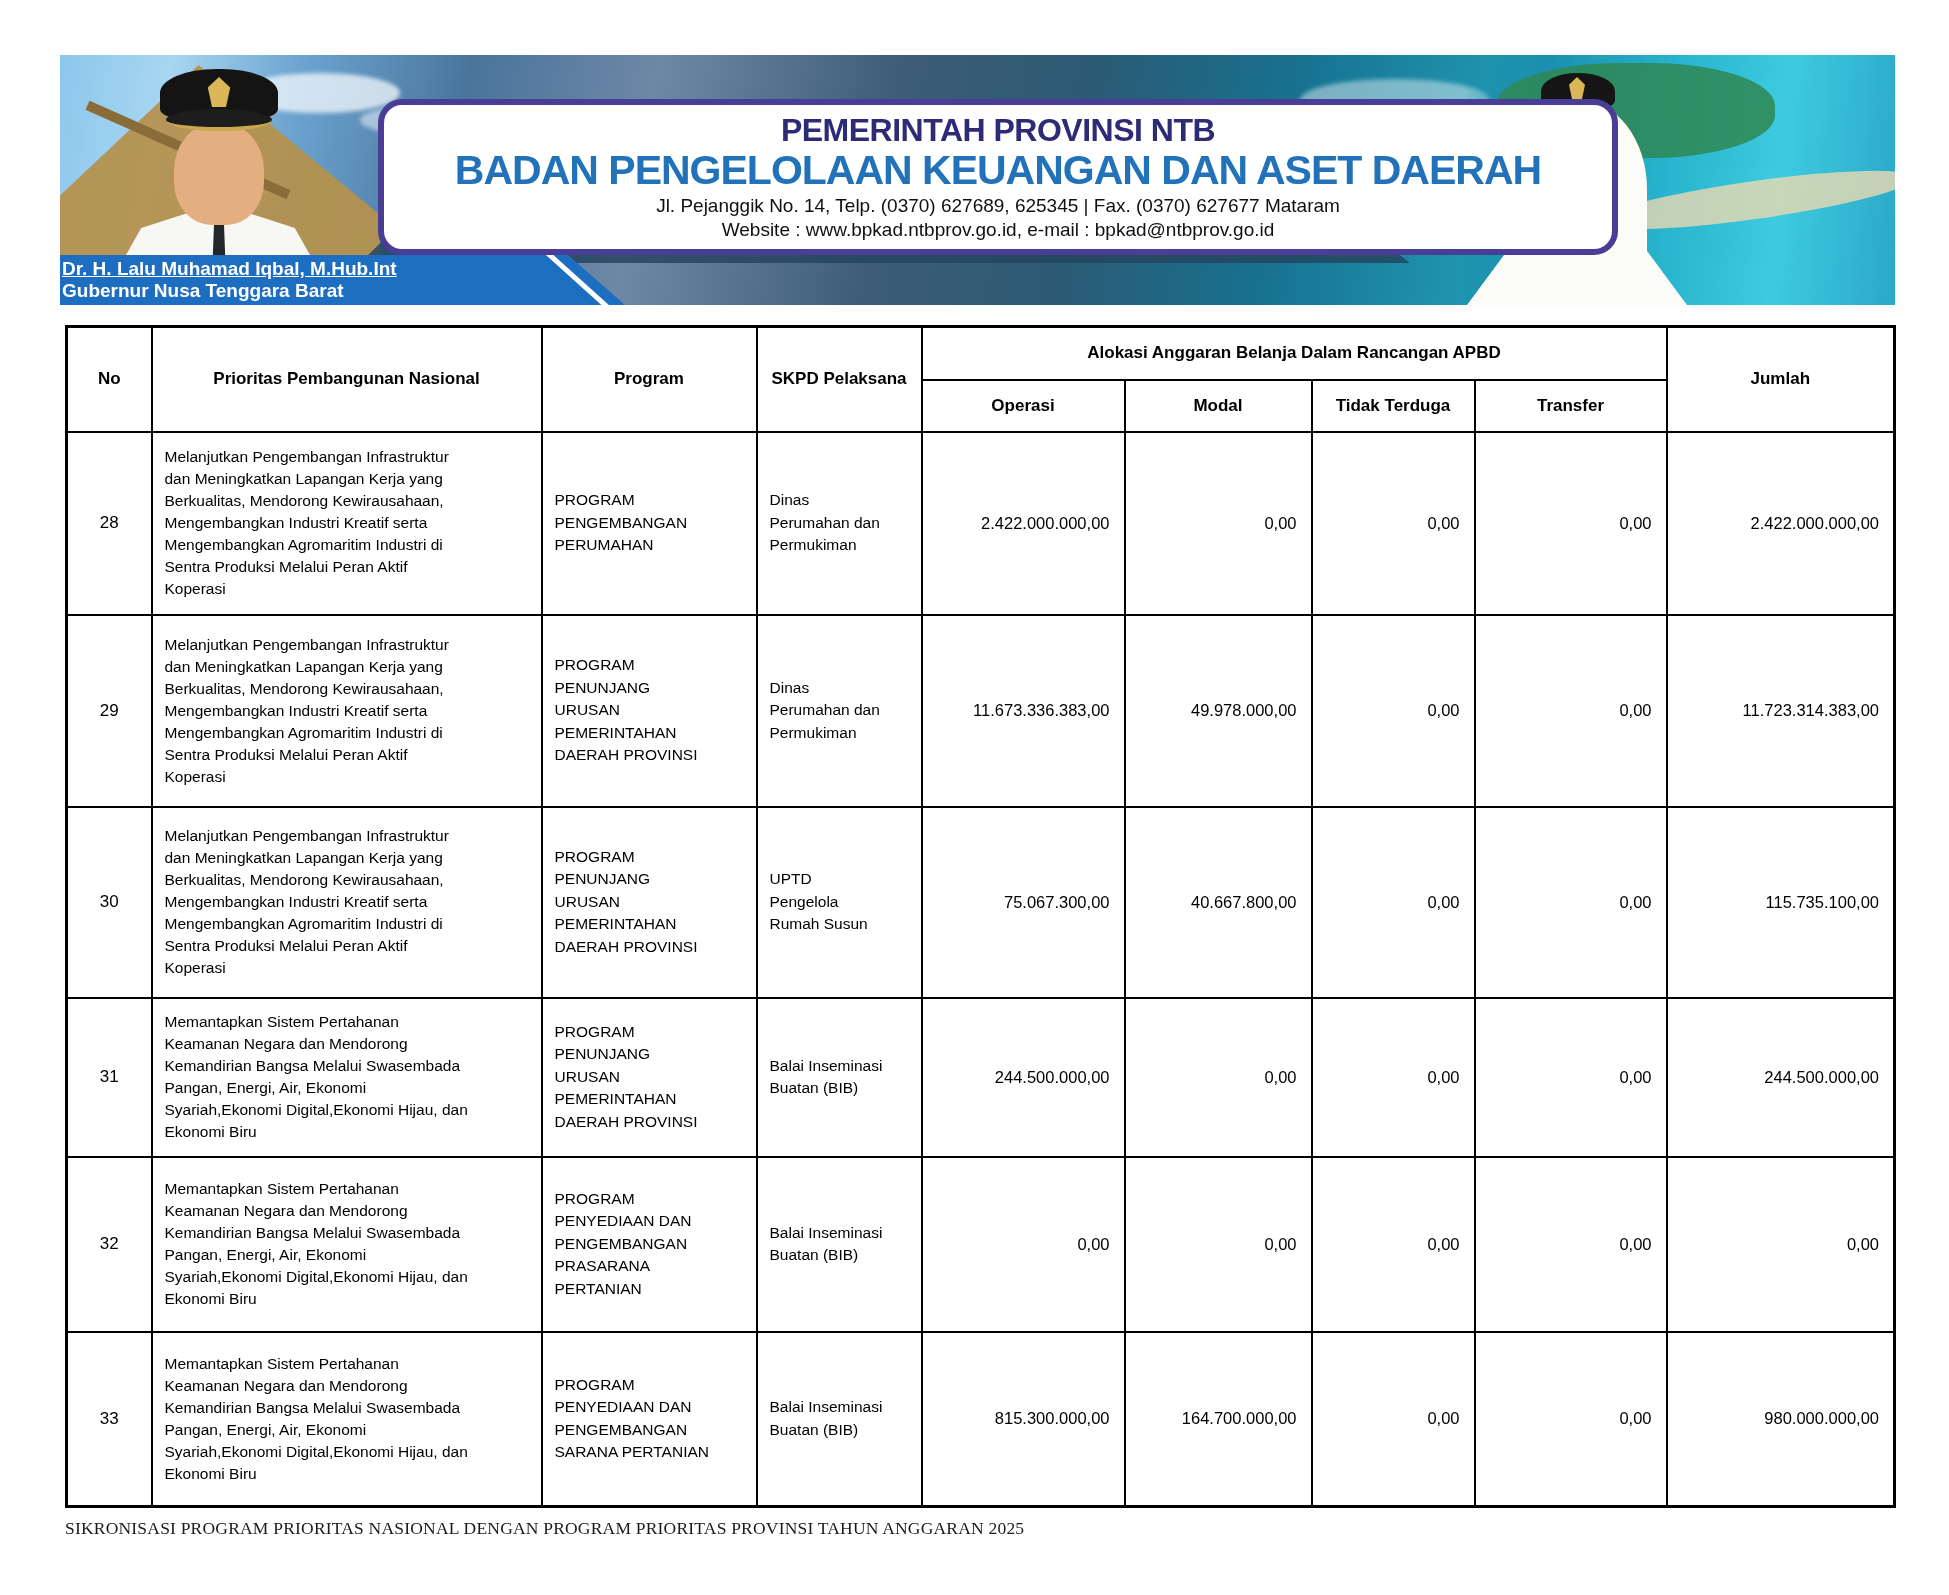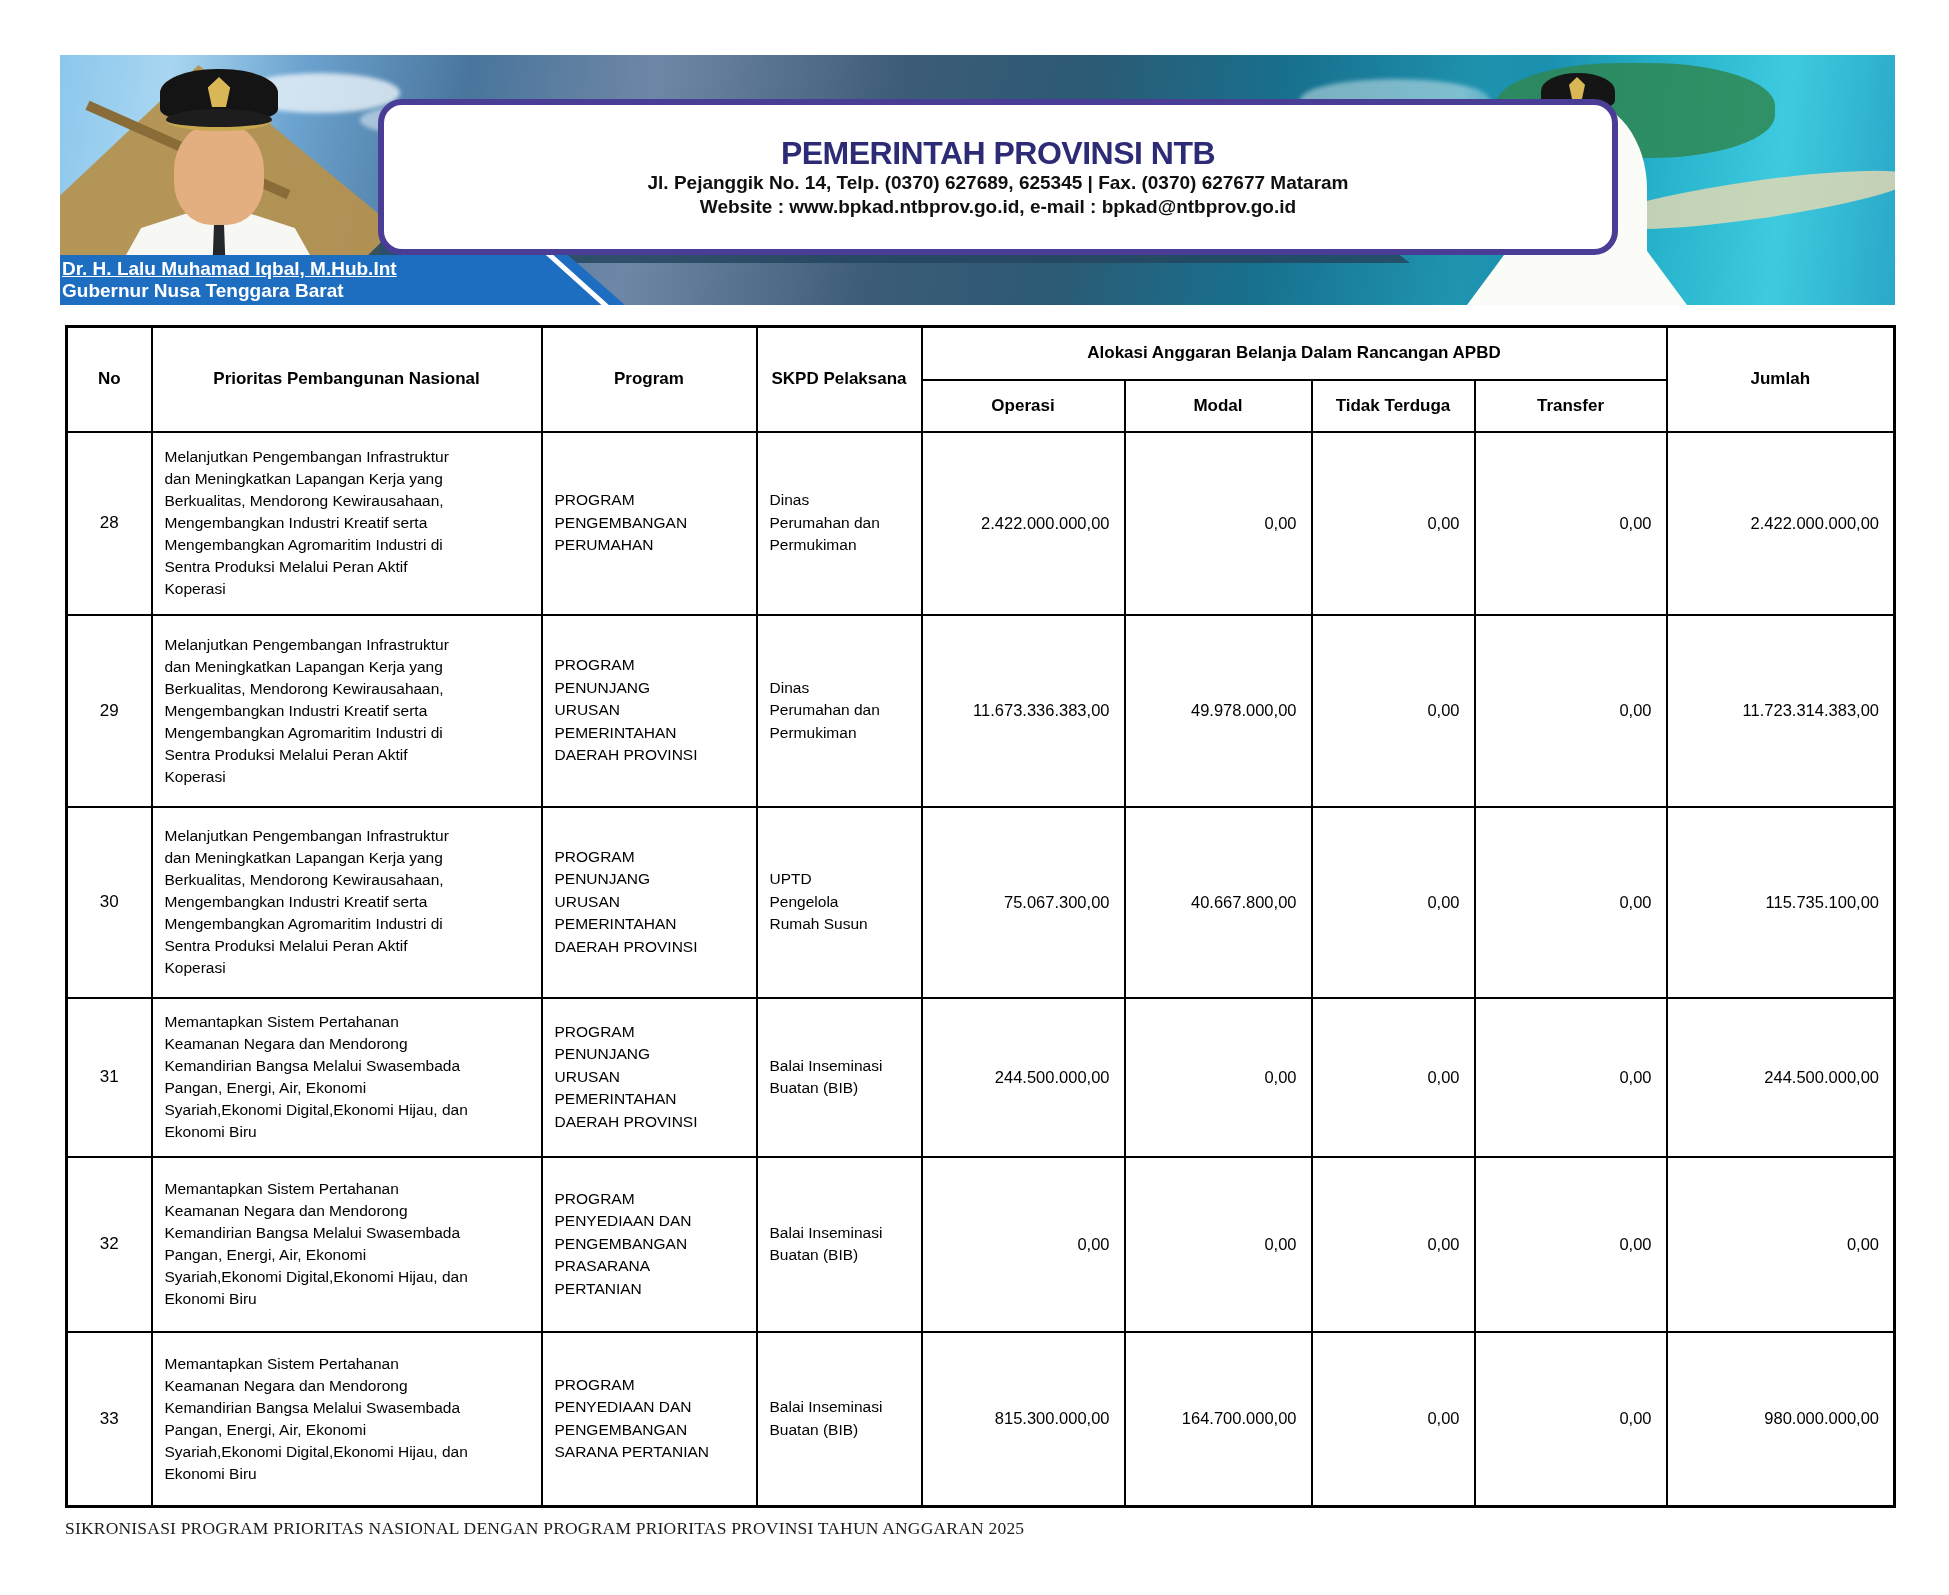--- a/index.html
+++ b/index.html
@@ -46,21 +46,21 @@
     clip-path:polygon(0 100%,20% 15%,50% 0,80% 15%,100% 100%); }
 
   
   .title-box {
     position:absolute; left:318px; top:44px; width:1240px; height:156px; background:#fff;
     border:6px solid #4a3d96; border-radius:24px;
     display:flex; flex-direction:column; justify-content:center; align-items:center; text-align:center;
   }
   .title-1 { font-size:32px; font-weight:bold; color:#2d2b76; letter-spacing:-0.5px; line-height:1.1; }
   .title-2 { font-size:41px; font-weight:bold; color:#2272b9; letter-spacing:-1px; line-height:1.12; }
-  .title-addr, .title-web { font-size:19px; font-weight:bold; color:#101010; line-height:1.25; }
+  .title-addr, .title-web { font-size:19px; font-weight:normal; color:#101010; line-height:1.25; }
 
   
   .ribbon { position:absolute; bottom:0; height:50px; background:#1d6ec1; color:#fff; font-weight:bold; font-size:19px; }
   .ribbon-left  { left:0; width:565px; clip-path:polygon(0 0,508px 0,565px 100%,0 100%); padding:3px 0 0 2px; }
   .ribbon-right { right:0; width:490px; clip-path:polygon(57px 0,100% 0,100% 100%,0 100%); padding:3px 12px 0 0; text-align:right; }
   .ribbon .nm { text-decoration:underline; }
   .ribbon div { line-height:22px; white-space:nowrap; }
   .edge-line { position:absolute; width:5px; height:84px; background:#fff; top:-16px; }
   .ribbon-left  .edge-line { right:44px; transform:rotate(-48deg); }
   .ribbon-right .edge-line { left:40px;  transform:rotate(-48deg); }
@@ -110,20 +110,21 @@
   <div class="vgov-figure">
     <div class="vgov-torso"></div>
     <div class="vgov-hijab"></div>
     <div class="vgov-face"></div>
     <div class="vgov-cap"></div>
     <div class="vgov-emblem"></div>
   </div>
 
   <div class="title-box">
     <div class="title-1">PEMERINTAH PROVINSI NTB</div>
+    <div class="title-2">BADAN PENGELOLAAN KEUANGAN DAN ASET DAERAH</div>
     <div class="title-addr">Jl. Pejanggik No. 14, Telp. (0370) 627689, 625345 | Fax. (0370) 627677 Mataram</div>
     <div class="title-web">Website : www.bpkad.ntbprov.go.id, e-mail : bpkad@ntbprov.go.id</div>
   </div>
 
   <div class="ribbon ribbon-left">
     <div class="nm">Dr. H. Lalu Muhamad Iqbal, M.Hub.Int</div>
     <div>Gubernur Nusa Tenggara Barat</div>
     <div class="edge-line"></div>
   </div>
 </div>

